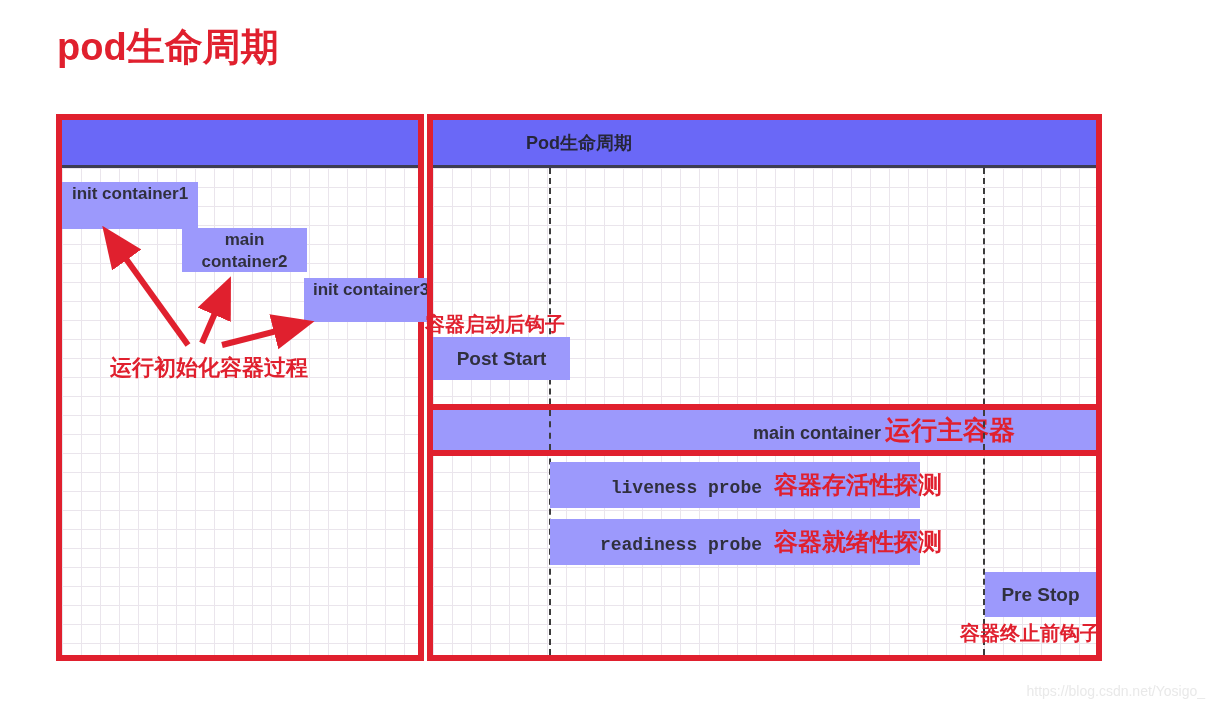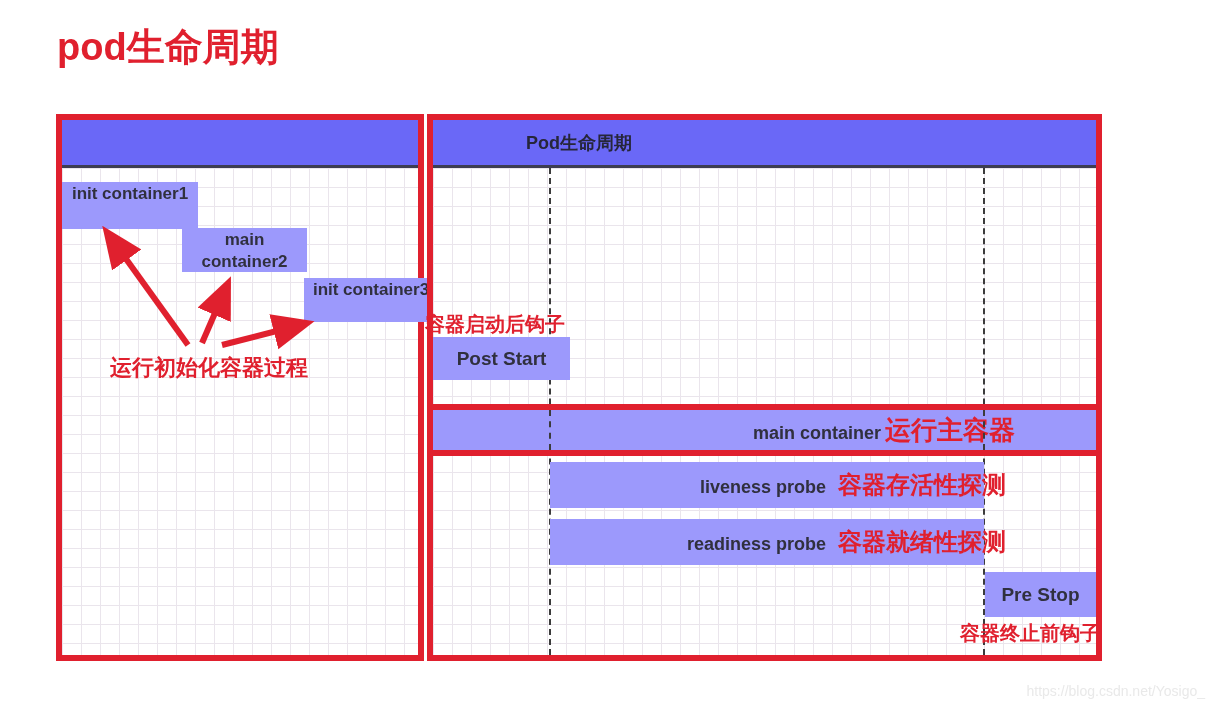--- a/index.html
+++ b/index.html
@@ -82,21 +82,21 @@
     border:6px solid var(--accent-red,#e0202e); z-index:3;
   }
   .main-band-text {
     position:absolute; left:273px; top:50%; transform:translateY(-50%);
     display:flex; align-items:baseline; gap:4px; white-space:nowrap;margin-left:47px;
   }
   .label-dark { color:var(--dark-text,#30303e); font-weight:bold; font-size:18px; }
   .label-red  { color:var(--accent-red,#e0202e); font-weight:bold; font-size:26px; }
 
   .probe-bar {
-    left:117px; width:434px; height:46px; z-index:2;
+    left:117px; width:370px; height:46px; z-index:2;font-family:Liberation Mono, monospace;
   }
   .probe-liveness  { top:294px; }
   .probe-readiness { top:351px; }
   .probe-text {
     position:absolute; right:-22px; top:50%; transform:translateY(-50%);
     display:flex; align-items:baseline; gap:12px; white-space:nowrap;
   }
   .probe-text .label-red { font-size:24px; }
 
   .pre-stop-box {

